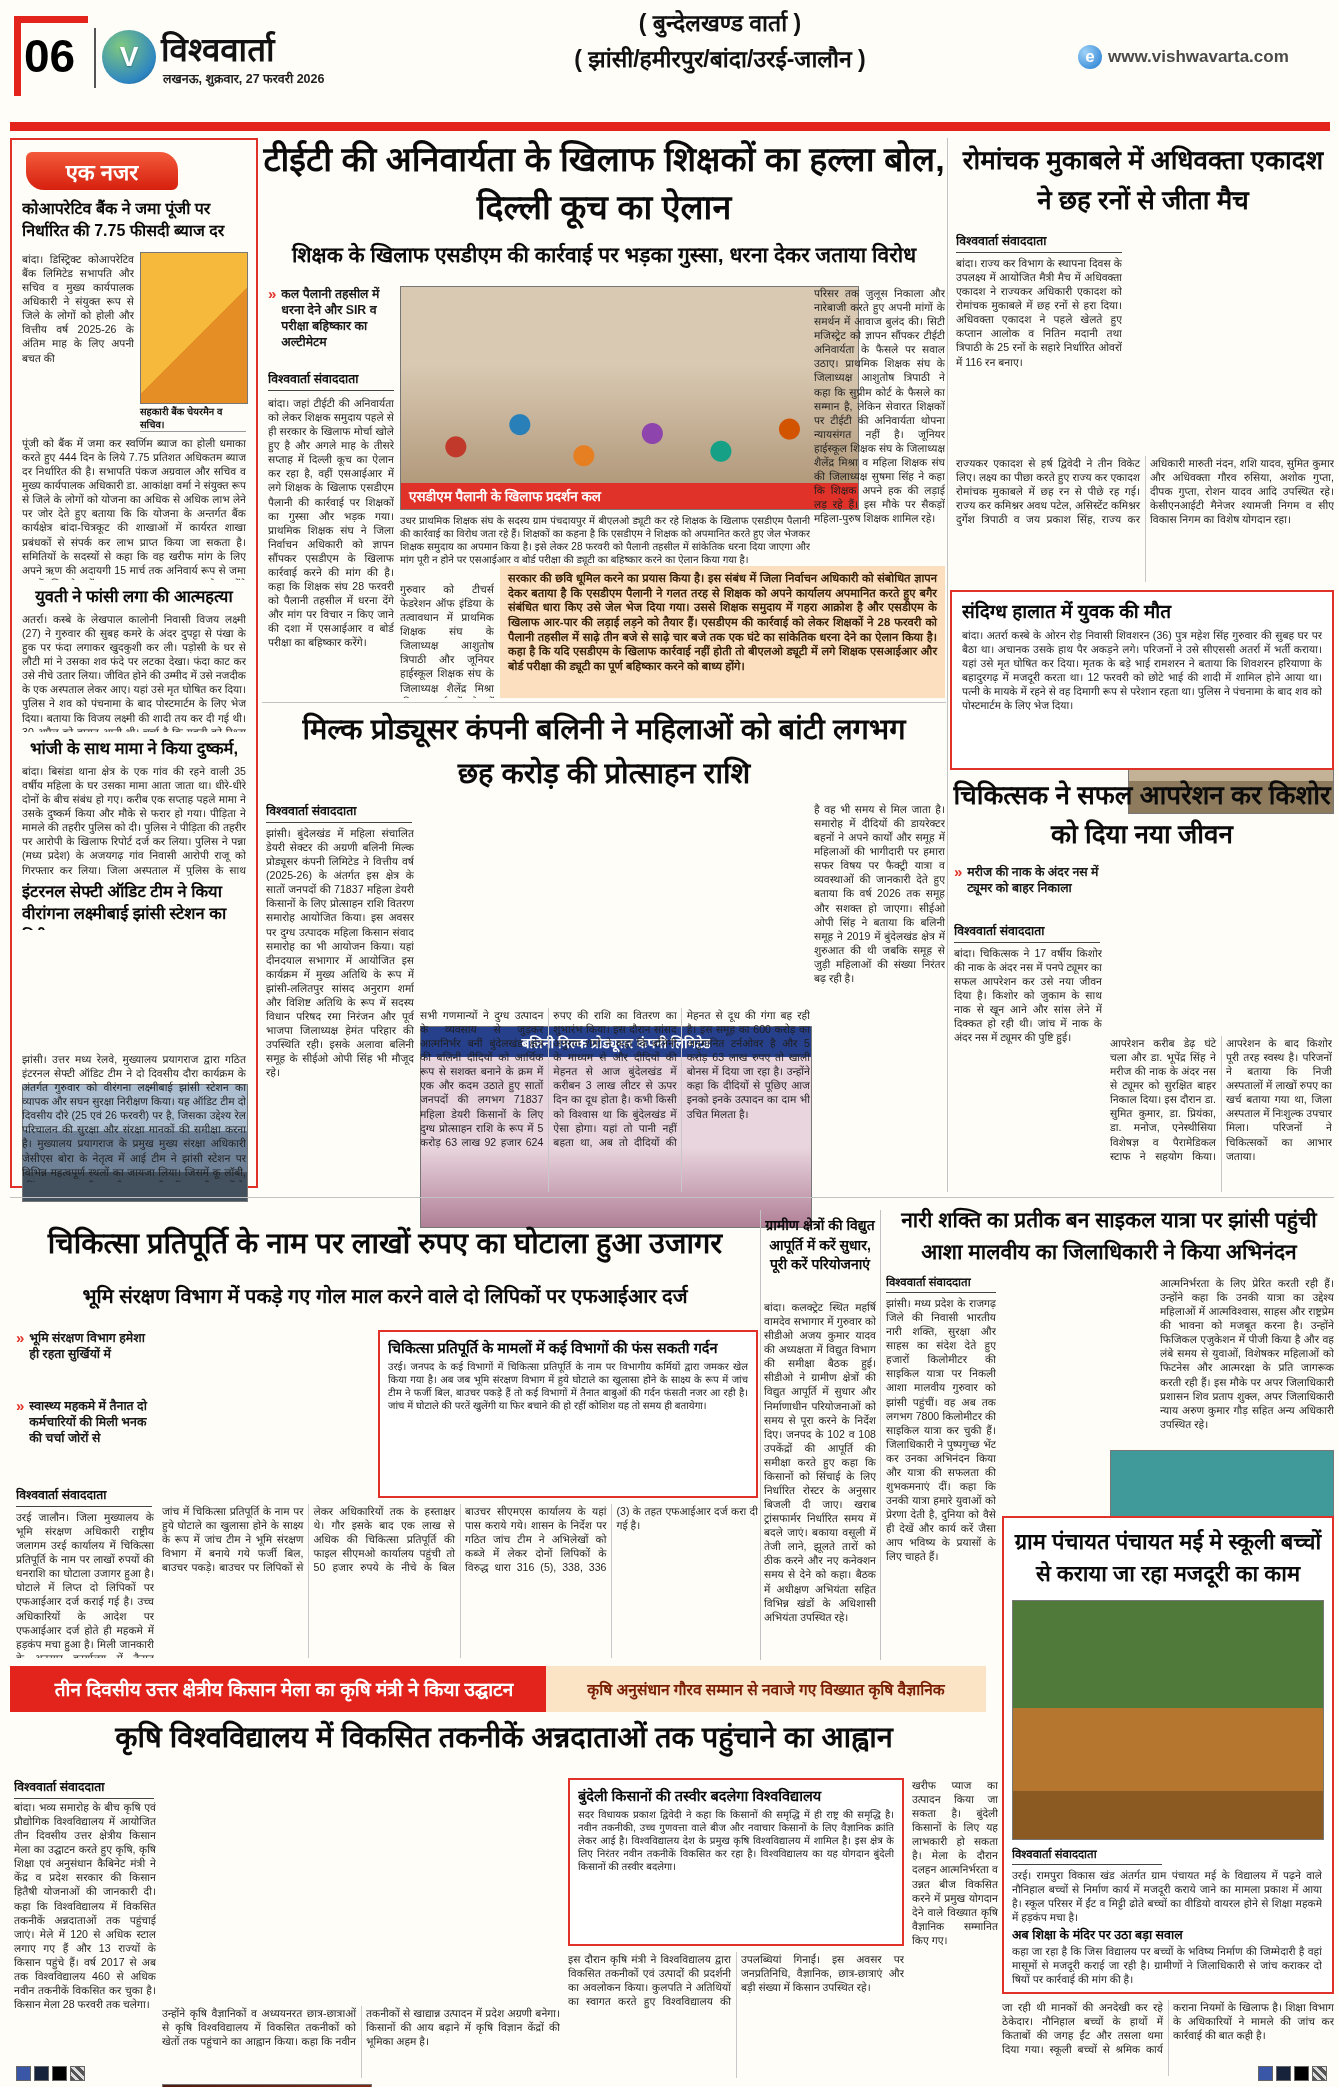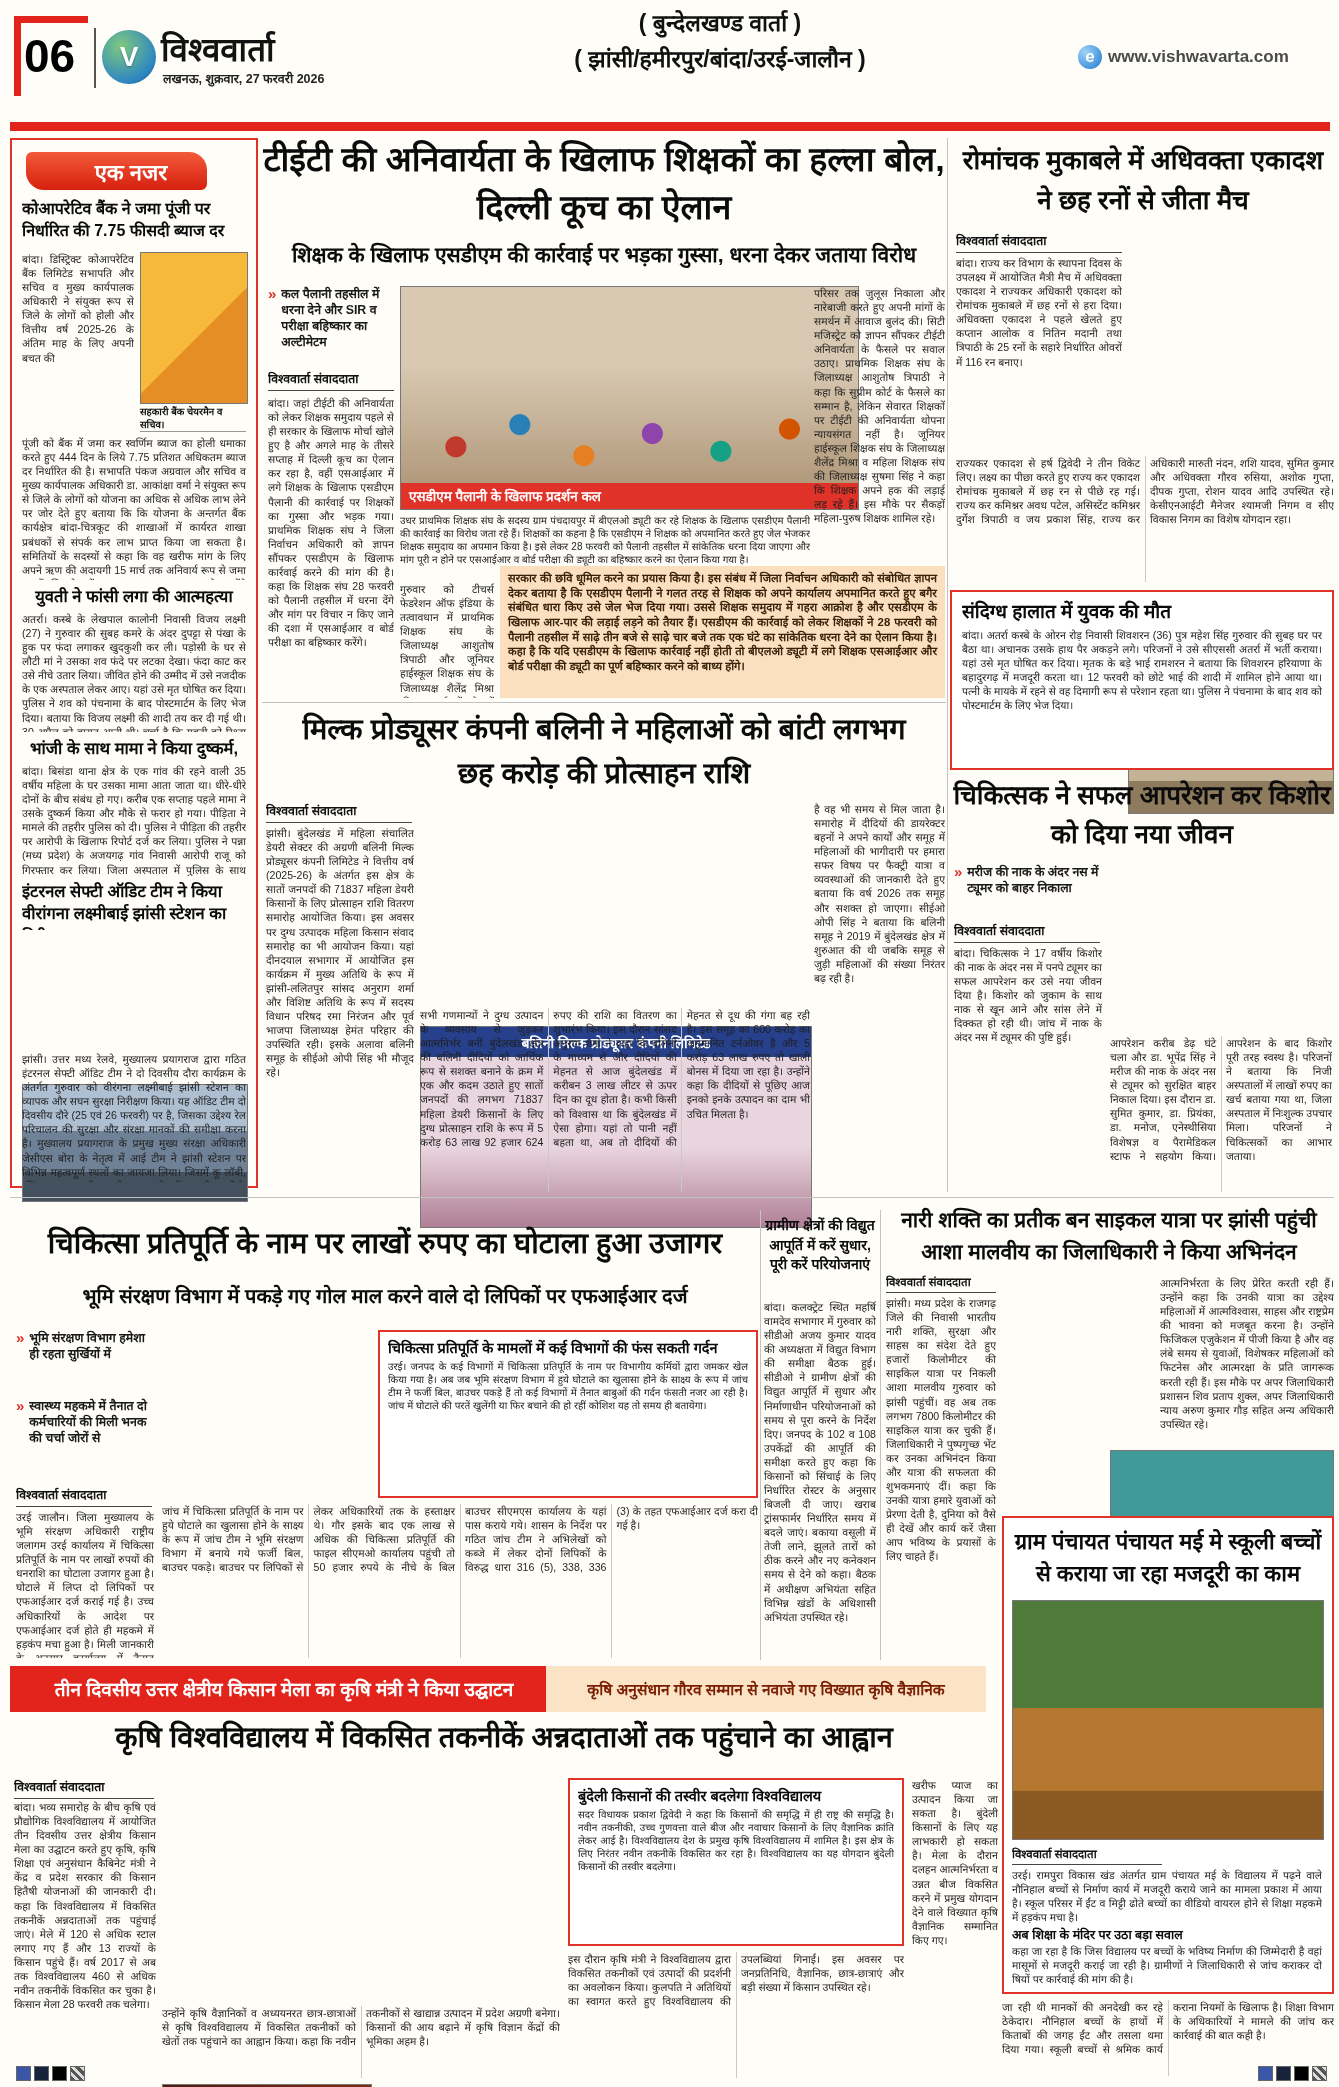--- a/index.html
+++ b/index.html
@@ -44,21 +44,21 @@
     <div class="abs" style="left:490px;top:42px;width:460px;height:34px;font-size:23px;font-weight:800;color:#111;text-align:center;">( झांसी/हमीरपुर/बांदा/उरई-जालौन )</div>
     <div class="abs" style="left:1078px;top:42px;width:256px;height:30px;display:flex;align-items:center;gap:6px;">
       <span style="width:24px;height:24px;border-radius:50%;background:radial-gradient(circle at 30% 30%,#9fd2f7,#1e7ad1);color:#fff;font-weight:900;font-size:17px;display:flex;align-items:center;justify-content:center;">e</span>
       <span style="font-size:17px;font-weight:bold;color:#4a4a4a;text-align:center;">www.vishwavarta.com</span>
     </div>
   </div>
 
   <div class="abs" style="left:10px;top:122px;width:1320px;height:9px;background:#e2241d;"></div>
 
   <div class="abs" style="left:10px;top:138px;width:248px;height:1050px;border:2.5px solid #e03228;box-sizing:border-box;">
-    <div class="abs badge" style="left:14px;top:12px;width:152px;height:38px;font-size:22px;padding-left:29px;">एक नजर</div>
+    <div class="abs badge" style="left:14px;top:12px;width:152px;height:38px;font-size:22px;">एक नजर</div>
 
     <div class="abs hl" style="left:10px;top:58px;width:224px;height:50px;font-size:16px;line-height:1.35;text-align:left;">कोआपरेटिव बैंक ने जमा पूंजी पर निर्धारित की 7.75 फीसदी ब्याज दर</div>
     <div class="abs b" style="left:10px;top:112px;width:112px;height:178px;">बांदा। डिस्ट्रिक्ट कोआपरेटिव बैंक लिमिटेड सभापति और सचिव व मुख्य कार्यपालक अधिकारी ने संयुक्त रूप से जिले के लोगों को होली और वित्तीय वर्ष 2025-26 के अंतिम माह के लिए अपनी बचत की</div>
     <div class="abs ph" style="left:128px;top:112px;width:106px;height:150px;background:linear-gradient(135deg,#f6b93b 0 55%,#e58e26 55% 100%);"></div>
     <div class="abs" style="left:128px;top:265px;width:106px;height:26px;font-size:9.8px;font-weight:bold;color:#111;border-bottom:1px solid #999;">सहकारी बैंक चेयरमैन व सचिव।</div>
     <div class="abs b" style="left:10px;top:296px;width:224px;height:144px;">पूंजी को बैंक में जमा कर स्वर्णिम ब्याज का होली धमाका करते हुए 444 दिन के लिये 7.75 प्रतिशत अधिकतम ब्याज दर निर्धारित की है। सभापति पंकज अग्रवाल और सचिव व मुख्य कार्यपालक अधिकारी डा. आकांक्षा वर्मा ने संयुक्त रूप से जिले के लोगों को योजना का अधिक से अधिक लाभ लेने पर जोर देते हुए बताया कि कि योजना के अन्तर्गत बैंक कार्यक्षेत्र बांदा-चित्रकूट की शाखाओं में कार्यरत शाखा प्रबंधकों से संपर्क कर लाभ प्राप्त किया जा सकता है। समितियों के सदस्यों से कहा कि वह खरीफ मांग के लिए अपने ऋण की अदायगी 15 मार्च तक अनिवार्य रूप से जमा कर दें। जिससे उन्हें ब्याज का लाभ यथावत बना रहे। उन्होंने बताया कि प्रदेश सरकार द्वारा डिजिटलीकरण योजना के तहत समितियों में क्यूआर कोड उपलब्ध हैं। इससे किसानों को खाद लेने में सुविधा होगी।</div>
 
     <div class="abs hl" style="left:10px;top:444px;width:224px;height:26px;font-size:16.5px;">युवती ने फांसी लगा की आत्महत्या</div>
     <div class="abs b" style="left:10px;top:472px;width:224px;height:120px;">अतर्रा। कस्बे के लेखपाल कालोनी निवासी विजय लक्ष्मी (27) ने गुरुवार की सुबह कमरे के अंदर दुपट्टा से पंखा के हुक पर फंदा लगाकर खुदकुशी कर ली। पड़ोसी के घर से लौटी मां ने उसका शव फंदे पर लटका देखा। फंदा काट कर उसे नीचे उतार लिया। जीवित होने की उम्मीद में उसे नजदीक के एक अस्पताल लेकर आए। यहां उसे मृत घोषित कर दिया। पुलिस ने शव को पंचनामा के बाद पोस्टमार्टम के लिए भेज दिया। बताया कि विजय लक्ष्मी की शादी तय कर दी गई थी। 30 अप्रैल को बारात आनी थी। चर्चा है कि युवती को रिश्ता पसंद नहीं था। इसी से परेशान होकर उसने शादी होने से पहले फांसी लगाकर खुदकुशी कर ली।</div>
 

